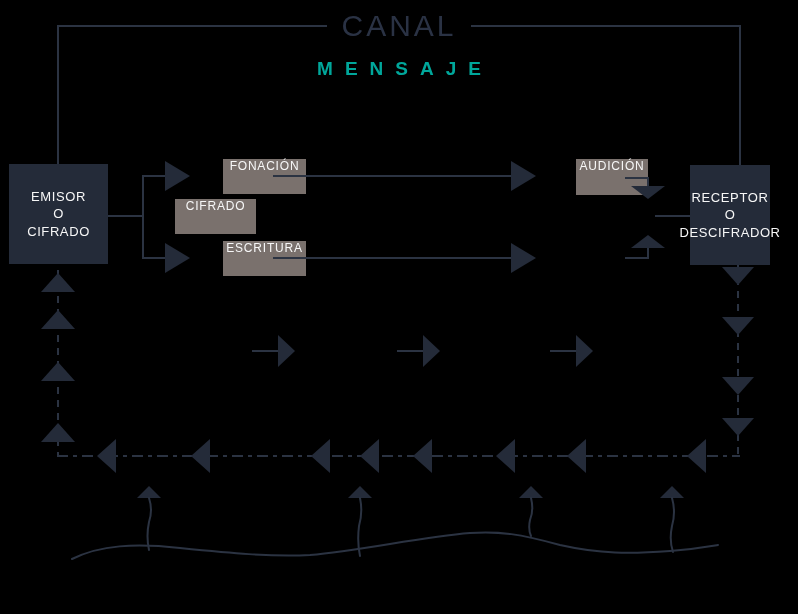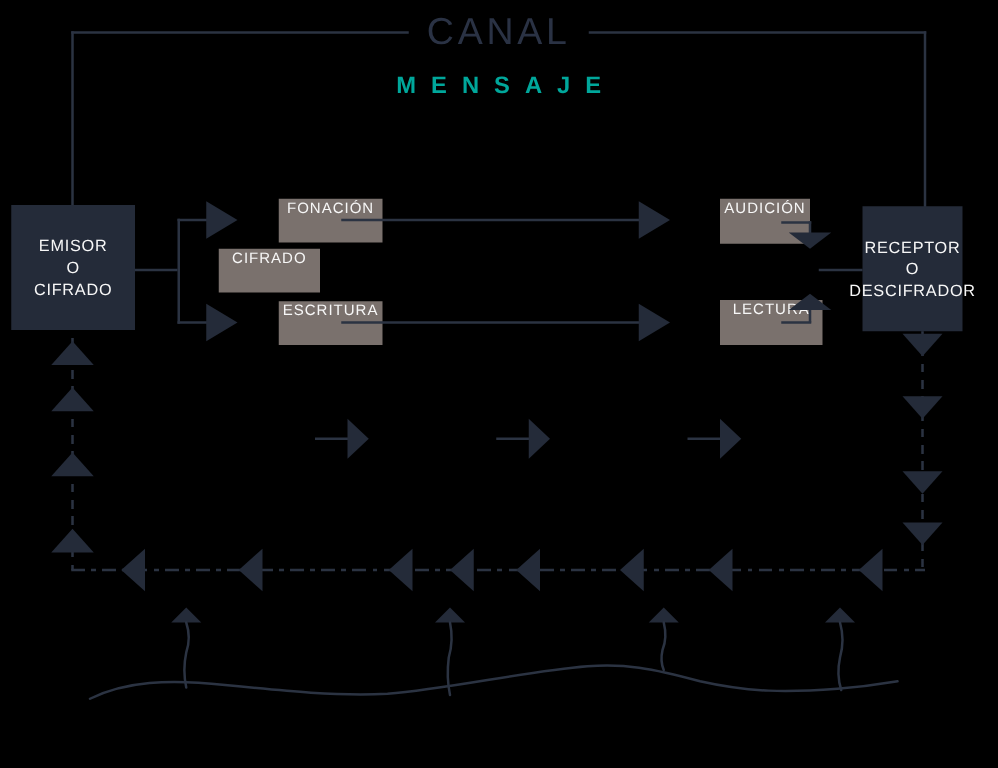--- a/index.html
+++ b/index.html
@@ -83,23 +83,20 @@
   </div>
   <div class="small-node" style="left:142px;top:199px;width:81px;height:35px;">
     <span>CIFRADO</span>
   </div>
   <div class="small-node" style="left:190px;top:241px;width:83px;height:35px;">
     <span>ESCRITURA</span>
   </div>
   <div class="small-node" style="left:543px;top:159px;width:72px;height:36px;">
     <span>AUDICIÓN</span>
   </div>
-  <div class="small-node" style="left:543px;top:240px;width:82px;height:36px;">
-    <span>LECTURA</span>
-  </div>
 
   <div class="hline" style="left:108px;top:215px;width:34px;"></div>
 
   <div class="vline" style="left:142px;top:175px;height:84px;"></div>
   <div class="hline" style="left:142px;top:175px;width:24px;"></div>
   <div class="tri t-conn-right" style="left:165px;top:161px;border-left-color:var(--dark);"></div>
   <div class="hline" style="left:142px;top:257px;width:24px;"></div>
   <div class="tri t-conn-right" style="left:165px;top:243px;border-left-color:var(--dark);"></div>
 
   <div class="hline" style="left:273px;top:175px;width:239px;"></div>

